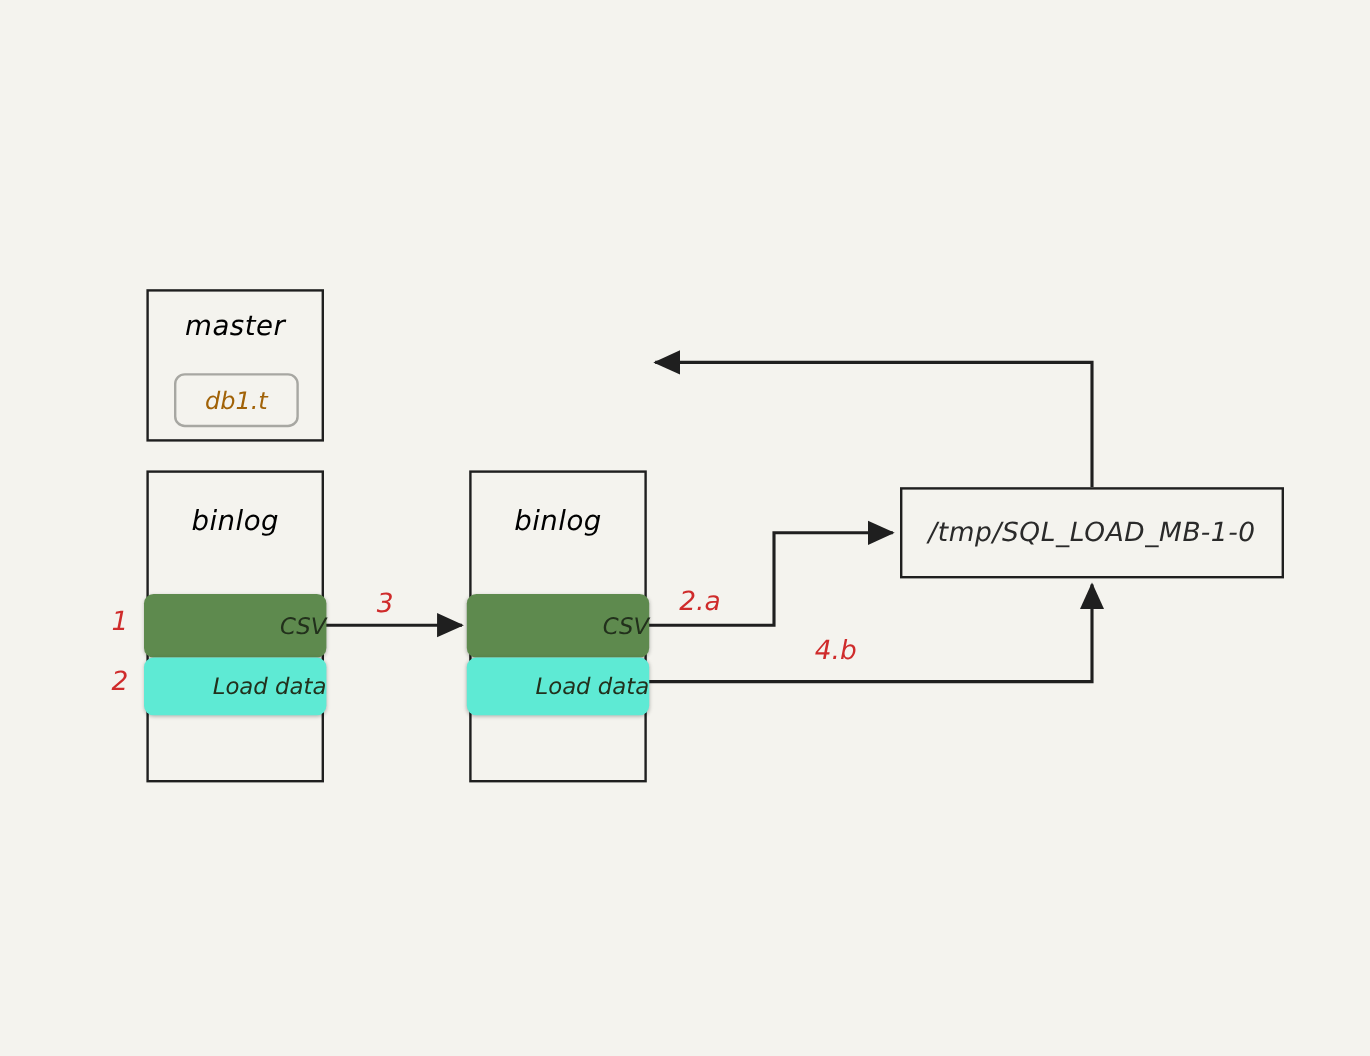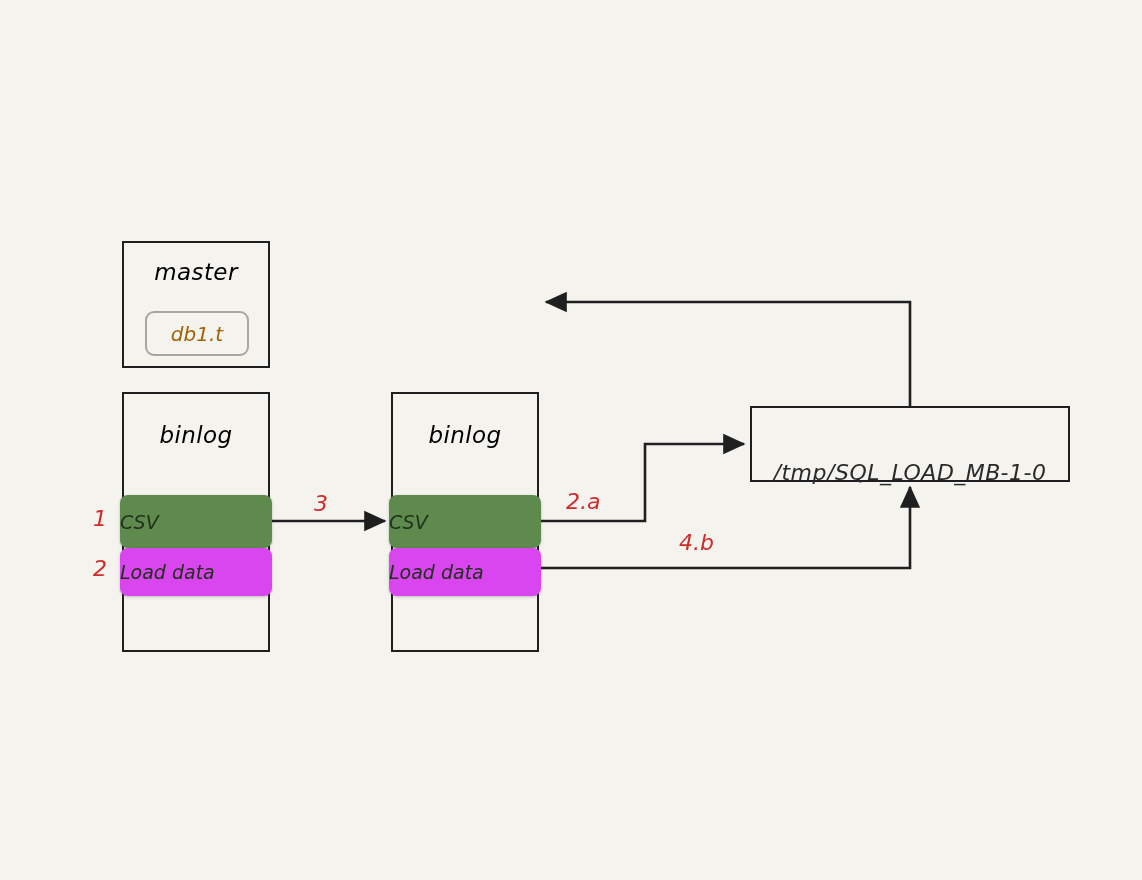--- a/index.html
+++ b/index.html
@@ -70,29 +70,29 @@
     color: #a16207;
   }
 
   
   .bar {
     position: absolute;
     box-sizing: border-box;
     border-radius: 8px;
     display: flex;
     align-items: center;
-    justify-content: flex-start;
+    justify-content: flex-end;
     font-family: "DejaVu Sans", sans-serif;
     font-size: 19px;
     font-style: italic;
     color: #22301c;
     box-shadow: 0 1px 3px rgba(0,0,0,0.22);
   }
   .bar-csv   { background: #5e8a4e; }
-  .bar-load  { background: #d946ef; }
+  .bar-load  { background: #5eead4; }
 
   
   .step-label {
     position: absolute;
     font-family: "DejaVu Sans", sans-serif;
     font-size: 22px;
     font-style: italic;
     color: #cf2b2b;
     white-space: nowrap;
   }
@@ -104,21 +104,20 @@
     height: 100%;
     display: flex;
     align-items: center;
     justify-content: center;
     font-family: "DejaVu Sans", sans-serif;
     font-size: 22px;
     font-style: italic;
     color: #2a2a2a;
     letter-spacing: 0.5px;
     white-space: nowrap;
-    margin-top: 28px;
   }
 </style>
 </head>
 <body>
 
 <div id="canvas">
 
   <svg class="layer" viewBox="0 0 1142 880" xmlns="http://www.w3.org/2000/svg">
     <defs>
       <marker id="arrowhead" markerWidth="9" markerHeight="9" refX="8" refY="4.5" orient="auto" markerUnits="strokeWidth">

